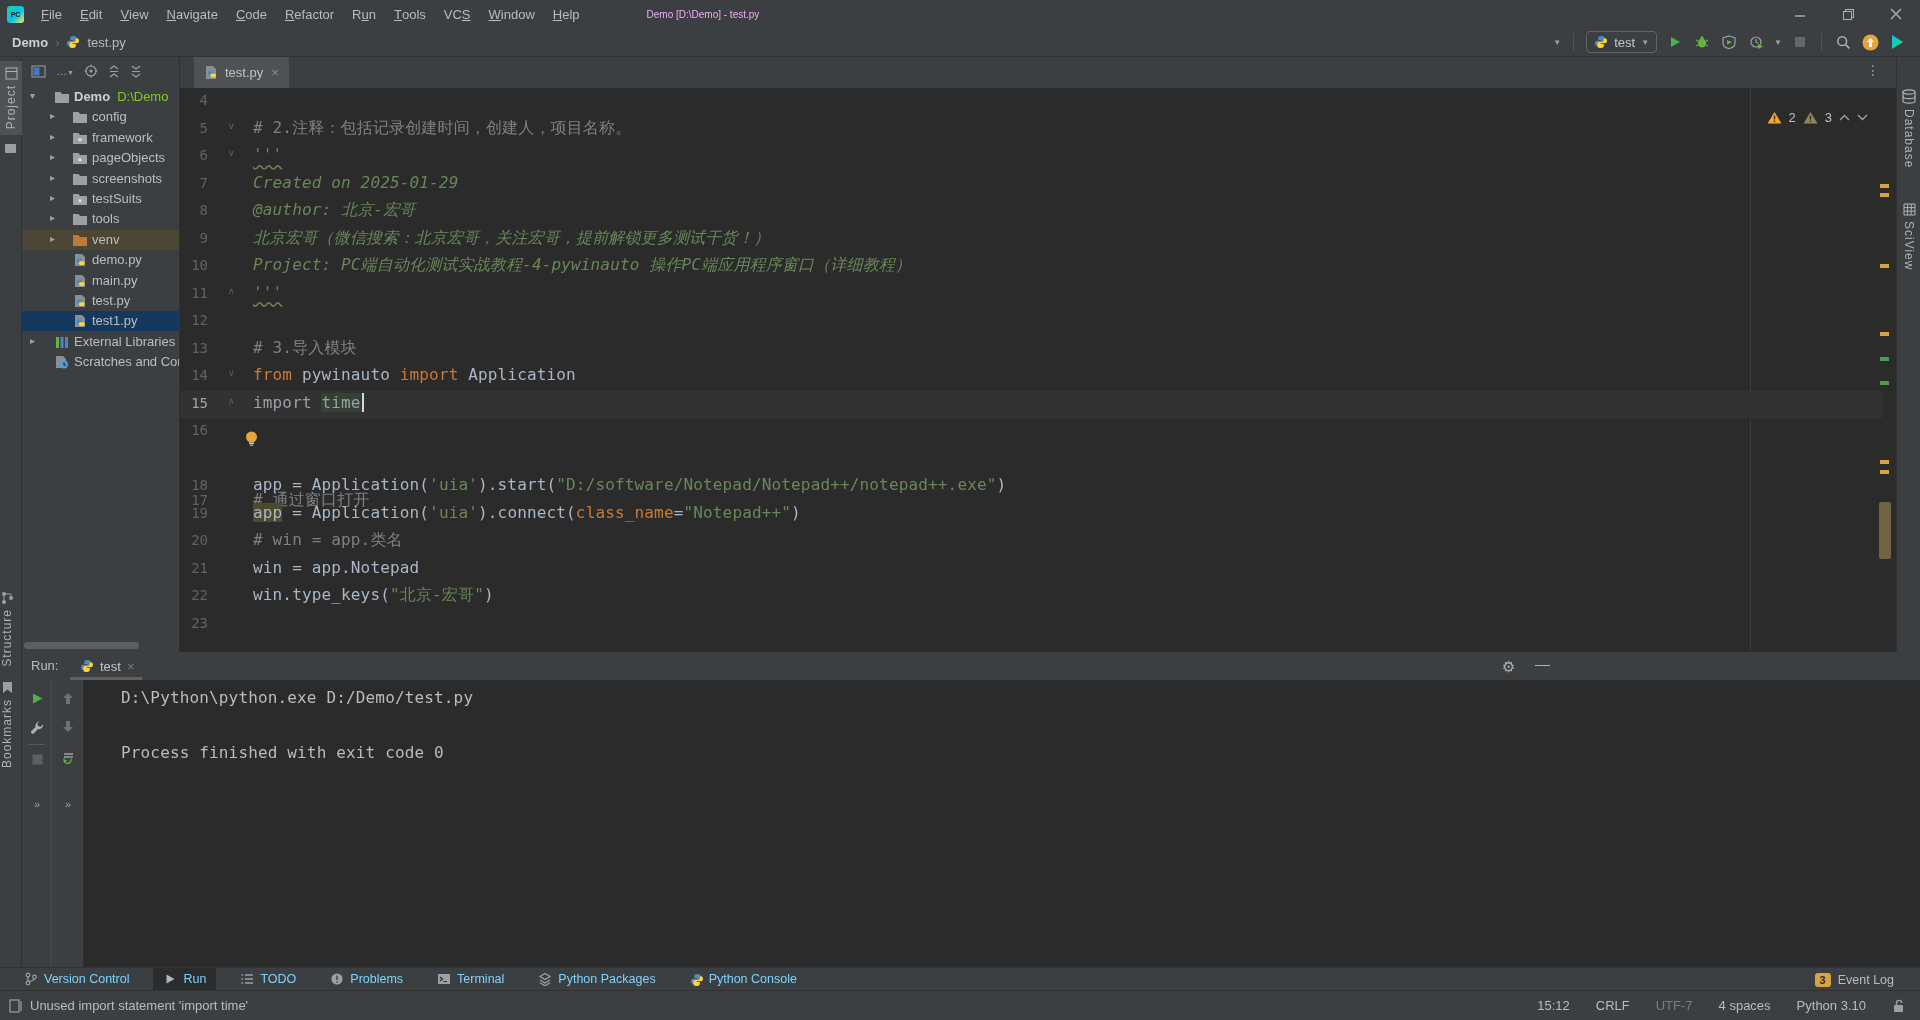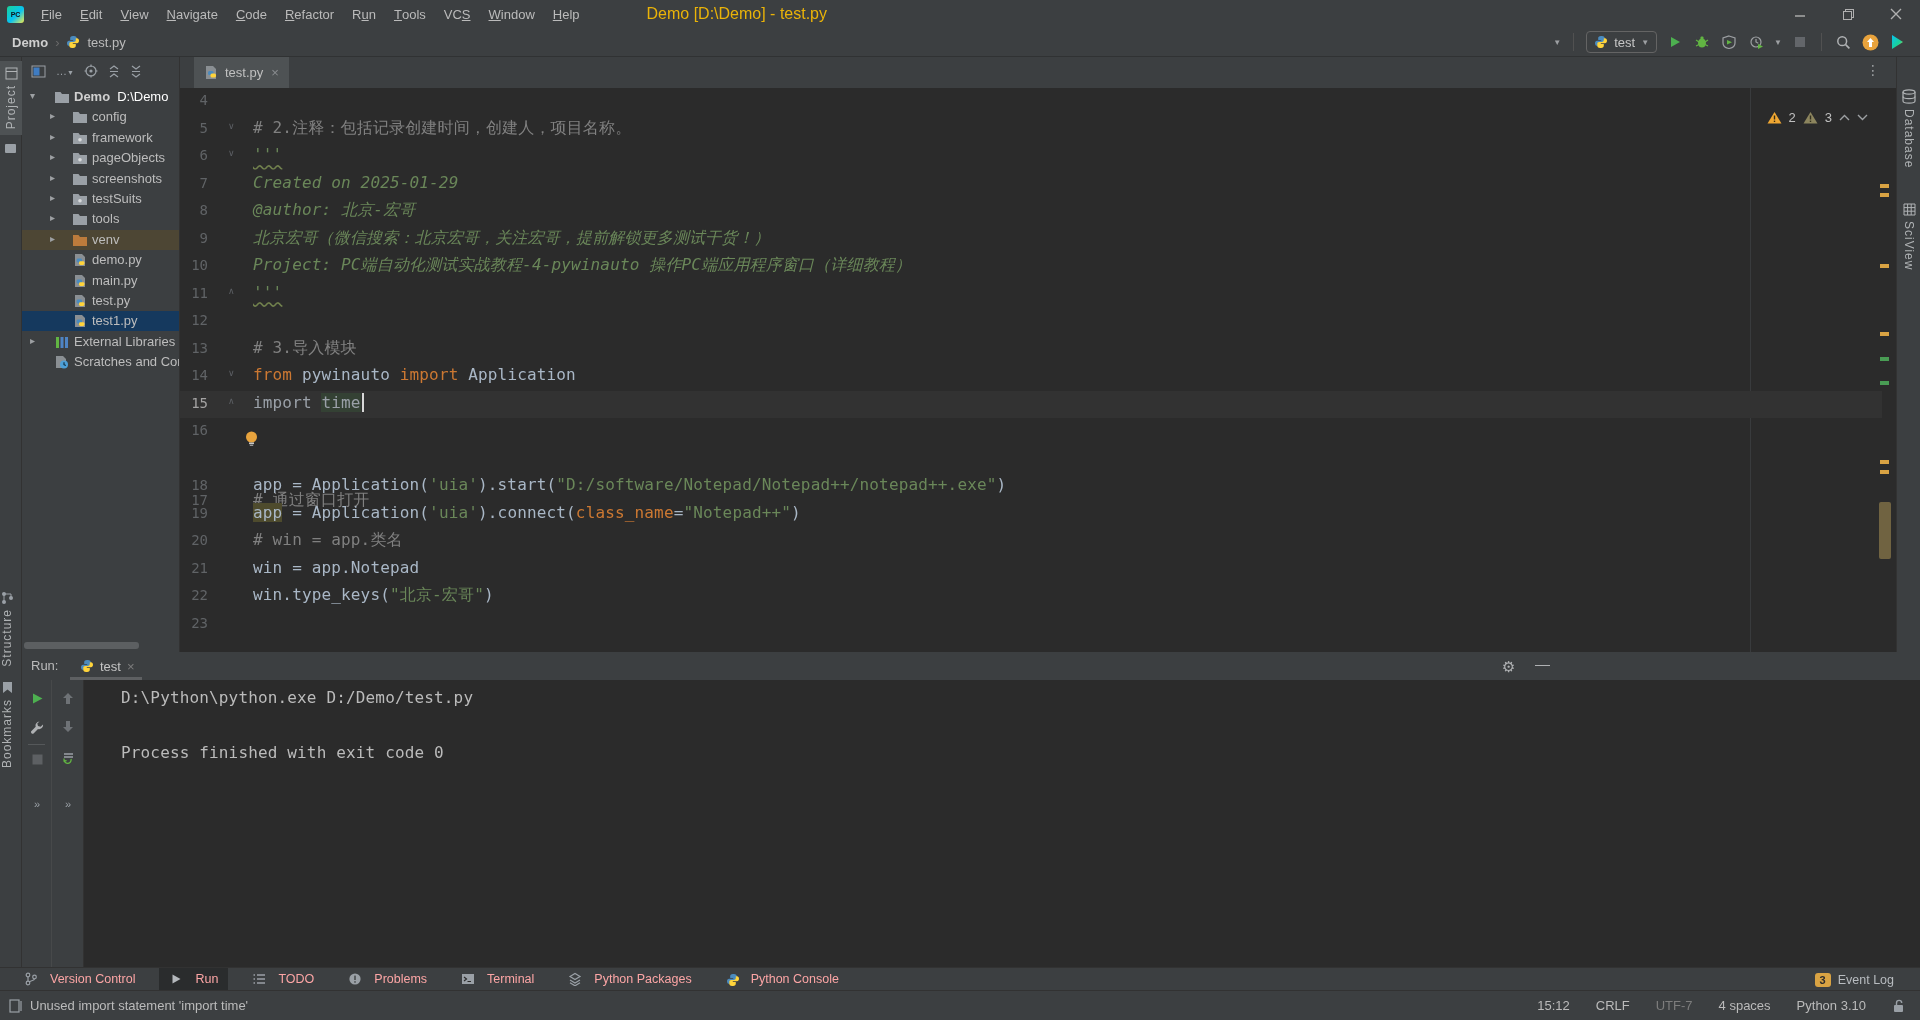--- a/index.html
+++ b/index.html
@@ -7,21 +7,21 @@
     font-family:"Liberation Sans","DejaVu Sans",sans-serif; color:#bbbbbb; }
   svg { display:block; }
 
   
   #titlebar { position:absolute; top:0; left:0; width:1920px; height:28px; background:#3c3f41; display:flex; align-items:center; }
   #logo { width:17px; height:17px; margin:0 8px 0 7px; border-radius:3px;
     background:linear-gradient(135deg,#1bd196 0%,#07c3f2 55%,#f4e94a 100%);
     display:flex; align-items:center; justify-content:center; font-size:7px; font-weight:bold; color:#10131a; }
   .menu-item { font-size:13px; color:#bbbbbb; padding:0 9px; height:28px; display:flex; align-items:center; cursor:default; }
   .menu-item u { text-decoration:underline; }
-  #win-title { font-size:16px; color:#eab308; margin-left:58px; }
+  #win-title { font-size:10px; color:#f0abfc; margin-left:58px; }
   #winbtns { position:absolute; right:0; top:0; display:flex; }
   .winbtn { width:48px; height:28px; display:flex; align-items:center; justify-content:center; }
 
   
   #navbar { position:absolute; top:28px; left:0; width:1920px; height:29px; background:#3c3f41; border-bottom:1px solid #303233; }
   #breadcrumb { position:absolute; left:12px; top:0; height:28px; display:flex; align-items:center; gap:7px; font-size:13px; }
   .crumb-sep { color:#6a6a6a; }
   #nav-right { position:absolute; right:14px; top:0; height:28px; display:flex; align-items:center; gap:9px; }
   .vsep { width:1px; height:18px; background:#515151; margin:0 3px; }
   #run-combo { display:flex; align-items:center; gap:6px; border:1px solid #646464; border-radius:4px; height:22px; padding:0 7px; font-size:13px; color:#c5c5c5; }
@@ -37,21 +37,21 @@
 
   
   #project-panel { position:absolute; left:22px; top:57px; width:158px; height:595px; background:#3c3f41; border-right:1px solid #323232; overflow:hidden; }
   #proj-toolbar { position:absolute; top:0; left:0; right:0; height:29px; display:flex; align-items:center; gap:10px; padding-left:9px; border-bottom:1px solid #3c3f41; }
   .tree-row { position:absolute; left:0; width:158px; height:20px; font-size:13px; color:#bdbdbd; cursor:default; white-space:nowrap; }
   .tree-row .chev { position:absolute; top:3px; font-size:10px; color:#9da0a3; }
   .tree-row .t-ic { position:absolute; top:3px; }
   .tree-row .t-label { position:absolute; top:2px; }
   .row-sel { background:#15395e; }
   .row-hov { background:#4d4634; }
-  .t-hint { color:#ffffff; margin-left:7px; }
+  .t-hint { color:#84cc16; margin-left:7px; }
   #proj-hscroll { position:absolute; left:2px; bottom:3px; width:115px; height:7px; background:#5c5f61; border-radius:3px; }
 
   
   #editor { position:absolute; left:180px; top:57px; width:1716px; height:595px; background:#2b2b2b; overflow:hidden; }
   #tabbar { position:absolute; top:0; left:0; right:0; height:31px; background:#3c3f41; }
   #etab { position:absolute; left:14px; top:0; height:31px; background:#4e5254; display:flex; align-items:center; gap:6px; padding:0 10px; font-size:13px; color:#c0c0c0; }
   #etab .close { color:#8a8d90; font-size:13px; margin-left:2px; }
   #tab-kebab { position:absolute; right:16px; top:5px; color:#9da0a3; font-size:14px; letter-spacing:0; }
   #margin-guide { position:absolute; left:1570px; top:31px; width:1px; height:564px; background:#393b3d; }
   #inspections { position:absolute; right:28px; top:53px; display:flex; align-items:center; gap:7px; font-size:13px; color:#c0c0c0; }
@@ -85,21 +85,21 @@
     font:16px "DejaVu Sans Mono","Liberation Mono",monospace; letter-spacing:0.15px; }
   #run-col1 { position:absolute; left:0; top:28px; width:30px; bottom:0; border-right:1px solid #47494a; }
   #run-col2 { position:absolute; left:30px; top:28px; width:32px; bottom:0; border-right:1px solid #323232; }
   .rp-ic { position:absolute; left:0; width:30px; display:flex; justify-content:center; }
   .hsep { position:absolute; left:6px; width:17px; height:1px; background:#55585a; }
   #run-gear { position:absolute; left:1480px; top:6px; color:#afb1b3; font-size:15px; }
   #run-min { position:absolute; left:1513px; top:3px; color:#afb1b3; font-size:15px; }
 
   
   #toolwin-bar { position:absolute; left:0; top:967px; width:1920px; height:23px; background:#3c3f41; border-top:1px solid #323232; display:flex; align-items:center; font-size:12.5px; }
-  .tw-item { display:flex; align-items:center; gap:12px; padding:0 10px; height:23px; color:#fca5a5; }
+  .tw-item { display:flex; align-items:center; gap:6px; padding:0 10px; height:23px; color:#7dd3fc; }
   .tw-item.active { background:#2a2c2d; }
   #event-log { position:absolute; right:26px; top:0; height:23px; display:flex; align-items:center; gap:7px; color:#b8bcc0; }
   #evt-badge { background:#d9a343; color:#2b2b2b; font-size:11px; font-weight:bold; border-radius:3px; padding:1px 5px; }
   #statusbar { position:absolute; left:0; top:990px; width:1920px; height:30px; background:#3c3f41; border-top:1px solid #323232; font-size:13px; }
   #status-msg { position:absolute; left:30px; top:7px; color:#bbbbbb; }
   #status-ic { position:absolute; left:9px; top:8px; }
   #status-right { position:absolute; right:14px; top:7px; display:flex; gap:26px; align-items:center; color:#bbbbbb; }
   .dim { color:#7d7d7d; }
 </style>
 </head>

